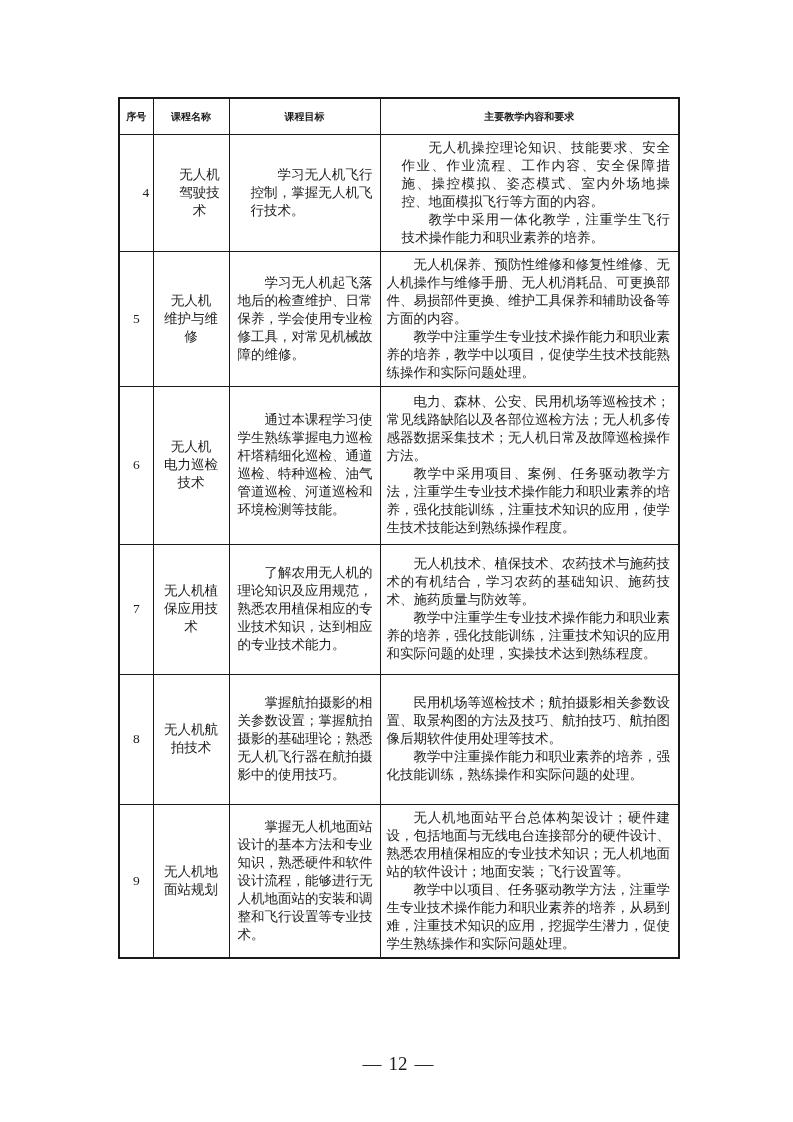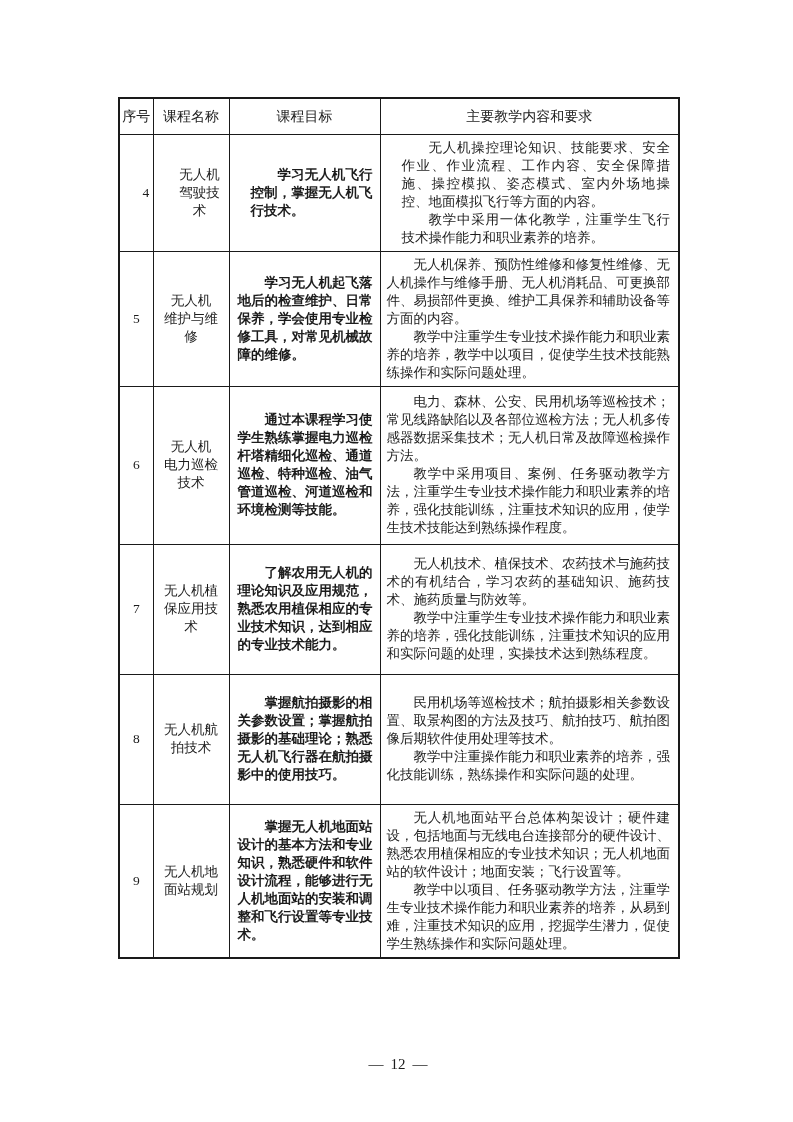--- a/index.html
+++ b/index.html
@@ -24,63 +24,63 @@
     width: 560px;
     margin-left: 118px;
     border: 2px solid #1a1a1a;
   }
   .course-table th,
   .course-table td {
     border: 1px solid #1a1a1a;
     box-sizing: border-box;
   }
   .course-table th {
-    font-weight: 400;
-    font-size: 14px;
+    font-weight: 700;
+    font-size: 10px;
     line-height: 17px;
     text-align: center;
     vertical-align: middle;
     height: 36px;
     padding: 2px;
   }
   .course-table td {
     font-size: 13.5px;
     line-height: 18px;
     vertical-align: middle;
   }
   td.c-no {
     text-align: center;
     padding: 2px;
   }
   td.c-name {
     text-align: center;
     padding: 2px 4px;
     white-space: pre-line;
   }
-  td.c-obj  { padding: 4px 7px 4px 8px; font-weight: bold; }
+  td.c-obj  { padding: 4px 7px 4px 8px; }
   td.c-cont { padding: 4px 8px 4px 6px; }
   .para {
     margin: 0;
     text-indent: 2em;
     text-align: justify;
     text-justify: inter-ideograph;
   }
   
   tbody tr:nth-child(1) td { height: 112px; padding-left: 21px; }
   tbody tr:nth-child(2) td { height: 127px; margin-left: 41px; }
   tbody tr:nth-child(3) td { height: 158px; }
   tbody tr:nth-child(4) td { height: 130px; }
   tbody tr:nth-child(5) td { height: 130px; }
   tbody tr:nth-child(6) td { height: 146px; }
   .footer {
     width: 560px;
     margin-left: 118px;
     margin-top: 96px;
     text-align: center;
-    font-size: 15px;
+    font-size: 19px;
     line-height: 18px;
     color: #1c1c1c;
   }
   .footer .dash { margin: 0 7px; }
 </style>
 </head>
 <body>
 
 <div class="page">
 

